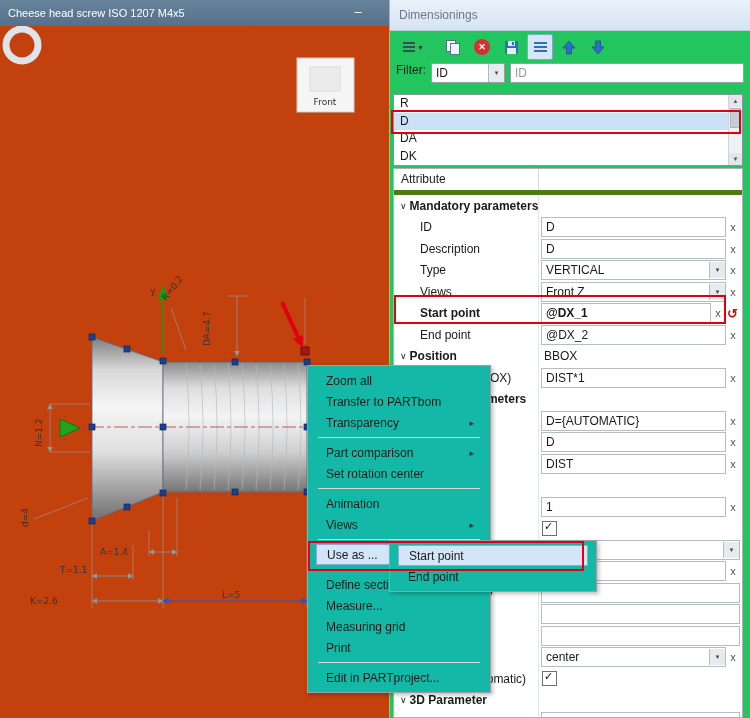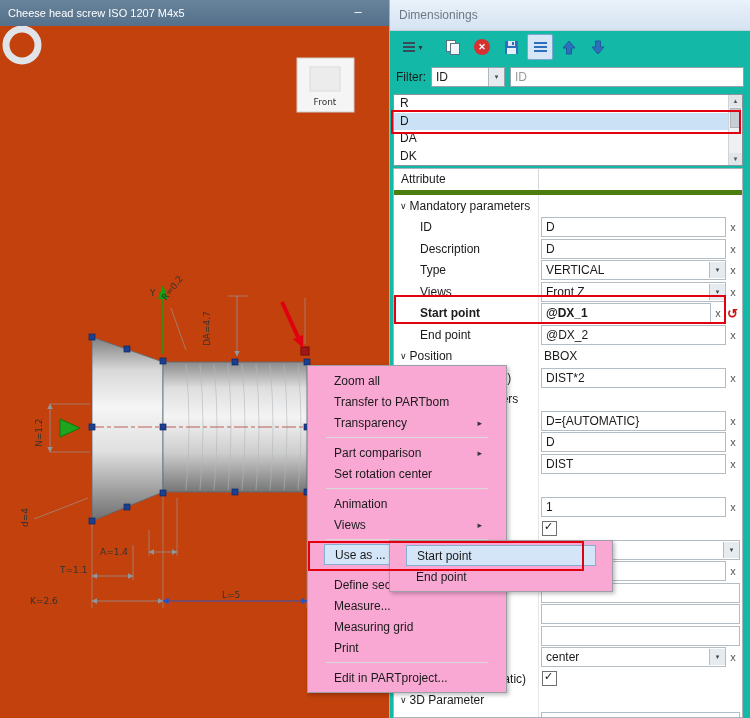--- a/index.html
+++ b/index.html
@@ -9,42 +9,42 @@
   
   #left-window{position:absolute;left:0;top:0;width:389px;height:718px;background:#c2410c}
   .titlebar{height:26px;background:linear-gradient(#68849c,#54708a);color:#fff;font-size:11px;
             display:flex;align-items:center;padding:0 8px;box-sizing:border-box}
   .titlebar .title{flex:1;white-space:nowrap;overflow:hidden}
   .win-btn{width:18px;height:16px;text-align:center;line-height:13px;font-size:13px;color:#fff;margin-right:14px}
   #view-wrap{position:absolute;left:0;top:26px;width:389px;height:532px}
   #view-svg text{font-family:"DejaVu Sans",sans-serif;font-size:9px;fill:#333}
 
   
-  #right-panel{position:absolute;left:389px;top:0;width:361px;height:718px;background:#14b8a6;
+  #right-panel{position:absolute;left:389px;top:0;width:361px;height:718px;background:#22c55e;
                border-left:1px solid #a8b0b8;box-sizing:border-box}
   .panel-header{height:30px;background:linear-gradient(#eaf2fa,#d5e3f1);border-bottom:1px solid #c2cfdb;
                 color:#6b7885;display:flex;align-items:center;padding:0 9px}
   .toolbar{height:32px;display:flex;align-items:center;padding:0 5px;gap:3px}
   .tb-btn{height:24px;min-width:24px;display:flex;align-items:center;justify-content:center;
           border:1px solid transparent;border-radius:2px}
   .tb-btn.wide{min-width:34px;margin-right:6px}
   .tb-btn.selected{background:#d6e6f7;border-color:#7aa7d4}
   .ticon{display:inline-flex;align-items:center}
   .bars{display:inline-flex;flex-direction:column;gap:2px}
   .bars i{display:block;width:12px;height:2px;background:#3a4a5a}
   .bars.blue i{background:#2d6fbd;width:13px}
   .caret{font-size:8px;color:#333;margin-left:3px}
   .copy-ic{position:relative;width:15px;height:15px;display:inline-block}
   .copy-ic span{position:absolute;width:8px;height:10px;background:#fff;border:1px solid #5a7186}
   .copy-ic span:first-child{left:0;top:0}
   .copy-ic span:last-child{left:4px;top:3px;background:#eef4fa}
   .del-ic{display:inline-flex;width:16px;height:16px;border-radius:50%;background:#d63031;color:#fff;
           font-size:9px;font-weight:bold;align-items:center;justify-content:center}
 
-  .filter-row{height:28px;display:flex;align-items:center;gap:5px;padding:0 6px}
+  .filter-row{height:28px;display:flex;gap:5px;padding:0 6px}
   .combo{width:74px;height:20px;border:1px solid #95a0a8;background:#fff;display:flex;align-items:center;box-sizing:border-box}
   .combo .cval{flex:1;padding-left:4px}
   .combo .cbtn{width:15px;height:18px;background:#e6ebf0;border-left:1px solid #b0b8c0;
                display:flex;align-items:center;justify-content:center;font-size:7px;color:#444}
   .filter-input{flex:1;height:20px;border:1px solid #95a0a8;background:#fff;font-size:12px;padding:0 4px;
                 font-family:"Liberation Sans",sans-serif;box-sizing:border-box}
   .filter-input::placeholder{color:#999}
 
   .id-list{position:absolute;left:3px;right:7px;top:94px;height:70px;border:1px solid #8a939b;background:#fff;overflow:hidden}
   .id-list .items{position:absolute;left:0;top:0;right:13px;bottom:0}
@@ -56,37 +56,37 @@
   .vscroll .thumb{position:absolute;left:1px;right:1px;top:13px;height:18px;background:#c6cdd4;border:1px solid #aeb6bd}
 
   .attr-table{position:absolute;left:3px;right:7px;top:168px;bottom:0;background:#fff;border:1px solid #aab2ba;overflow:hidden}
   .t-header{display:flex;height:21px;line-height:21px;border-bottom:5px solid #4d7c0f;background:#fff}
   .t-header .h1{width:145px;border-right:1px solid #d5d9dd;padding-left:7px;box-sizing:border-box}
   .t-header .h2{flex:1;padding-left:5px}
   .t-row{display:flex;height:21.5px;min-height:21.5px;align-items:center}
   .c1{width:145px;border-right:1px solid #e4e7ea;box-sizing:border-box;display:flex;align-items:center;height:100%;overflow:hidden;white-space:nowrap}
   .c2{flex:1;display:flex;align-items:center;height:100%;padding-right:2px;overflow:hidden}
   .tree-arrow{font-size:9px;margin:0 3px 0 6px;color:#222}
-  .sec-label{font-weight:normal;white-space:nowrap}
+  .sec-label{font-weight:bold;white-space:nowrap}
   .attr-label{padding-left:26px;white-space:nowrap}
   .b{font-weight:bold}
   .field{flex:1;height:18px;border:1px solid #b4bcc4;background:#fff;display:flex;align-items:center;
          margin-left:2px;overflow:hidden}
   .fval{flex:1;padding:0 4px;white-space:nowrap;overflow:hidden}
   .dd{width:15px;height:16px;background:#e6ebf0;border-left:1px solid #b4bcc4;display:flex;
       align-items:center;justify-content:center;font-size:7px;color:#444}
   .clear-x{width:14px;text-align:center;color:#555;font-size:11px}
   .revert{width:15px;text-align:center;color:#c11;font-weight:bold;font-size:13px}
   .checkbox{width:13px;height:13px;border:1px solid #707070;background:#fff;margin-left:3px;position:relative}
   .checkbox.checked::after{content:"✓";position:absolute;left:1px;top:-2px;font-size:11px;color:#111}
   .tree-val{padding-left:5px}
 
   
-  .menu{position:absolute;background:#f9a8d4;border:1px solid #9aa0a6;box-shadow:2px 2px 4px rgba(0,0,0,.25);
-        padding:4px 16px;z-index:100}
+  .menu{position:absolute;background:#14b8a6;border:1px solid #9aa0a6;box-shadow:2px 2px 4px rgba(0,0,0,.25);
+        padding:4px 8px;z-index:100}
   #ctx-menu{left:307px;top:365px;width:166px}
   #ctx-submenu{left:389px;top:540px;width:190px;z-index:110}
   .menu-item{height:21px;display:flex;align-items:center;padding:0 8px 0 10px;box-sizing:border-box}
   .menu-item .mi-label{flex:1;white-space:nowrap}
   .mi-arrow{font-size:9px;color:#333}
   .menu-item.highlighted{background:#d3e5f7;border:1px solid #84aed6;height:21px}
   .menu-sep{height:1px;background:#d9d9d9;margin:4px 2px}
 
   
   .annot{position:absolute;border:2px solid #e1000f;z-index:200;pointer-events:none}
@@ -395,21 +395,21 @@
           <div class="c2">
             <span class="tree-val">BBOX</span>
           </div>
         </div>
         <div class="t-row">
           <div class="c1">
             <span class="attr-label">Distance (BBOX)</span>
           </div>
           <div class="c2">
             <div class="field">
-              <span class="fval">DIST*2</span>
+              <span class="fval">DIST*1</span>
             </div>
             <span class="clear-x">x</span>
           </div>
         </div>
         <div class="t-row">
           <div class="c1">
             <span class="tree-arrow">∨</span>
             <span class="sec-label">Optional parameters</span>
           </div>
           <div class="c2"></div>

